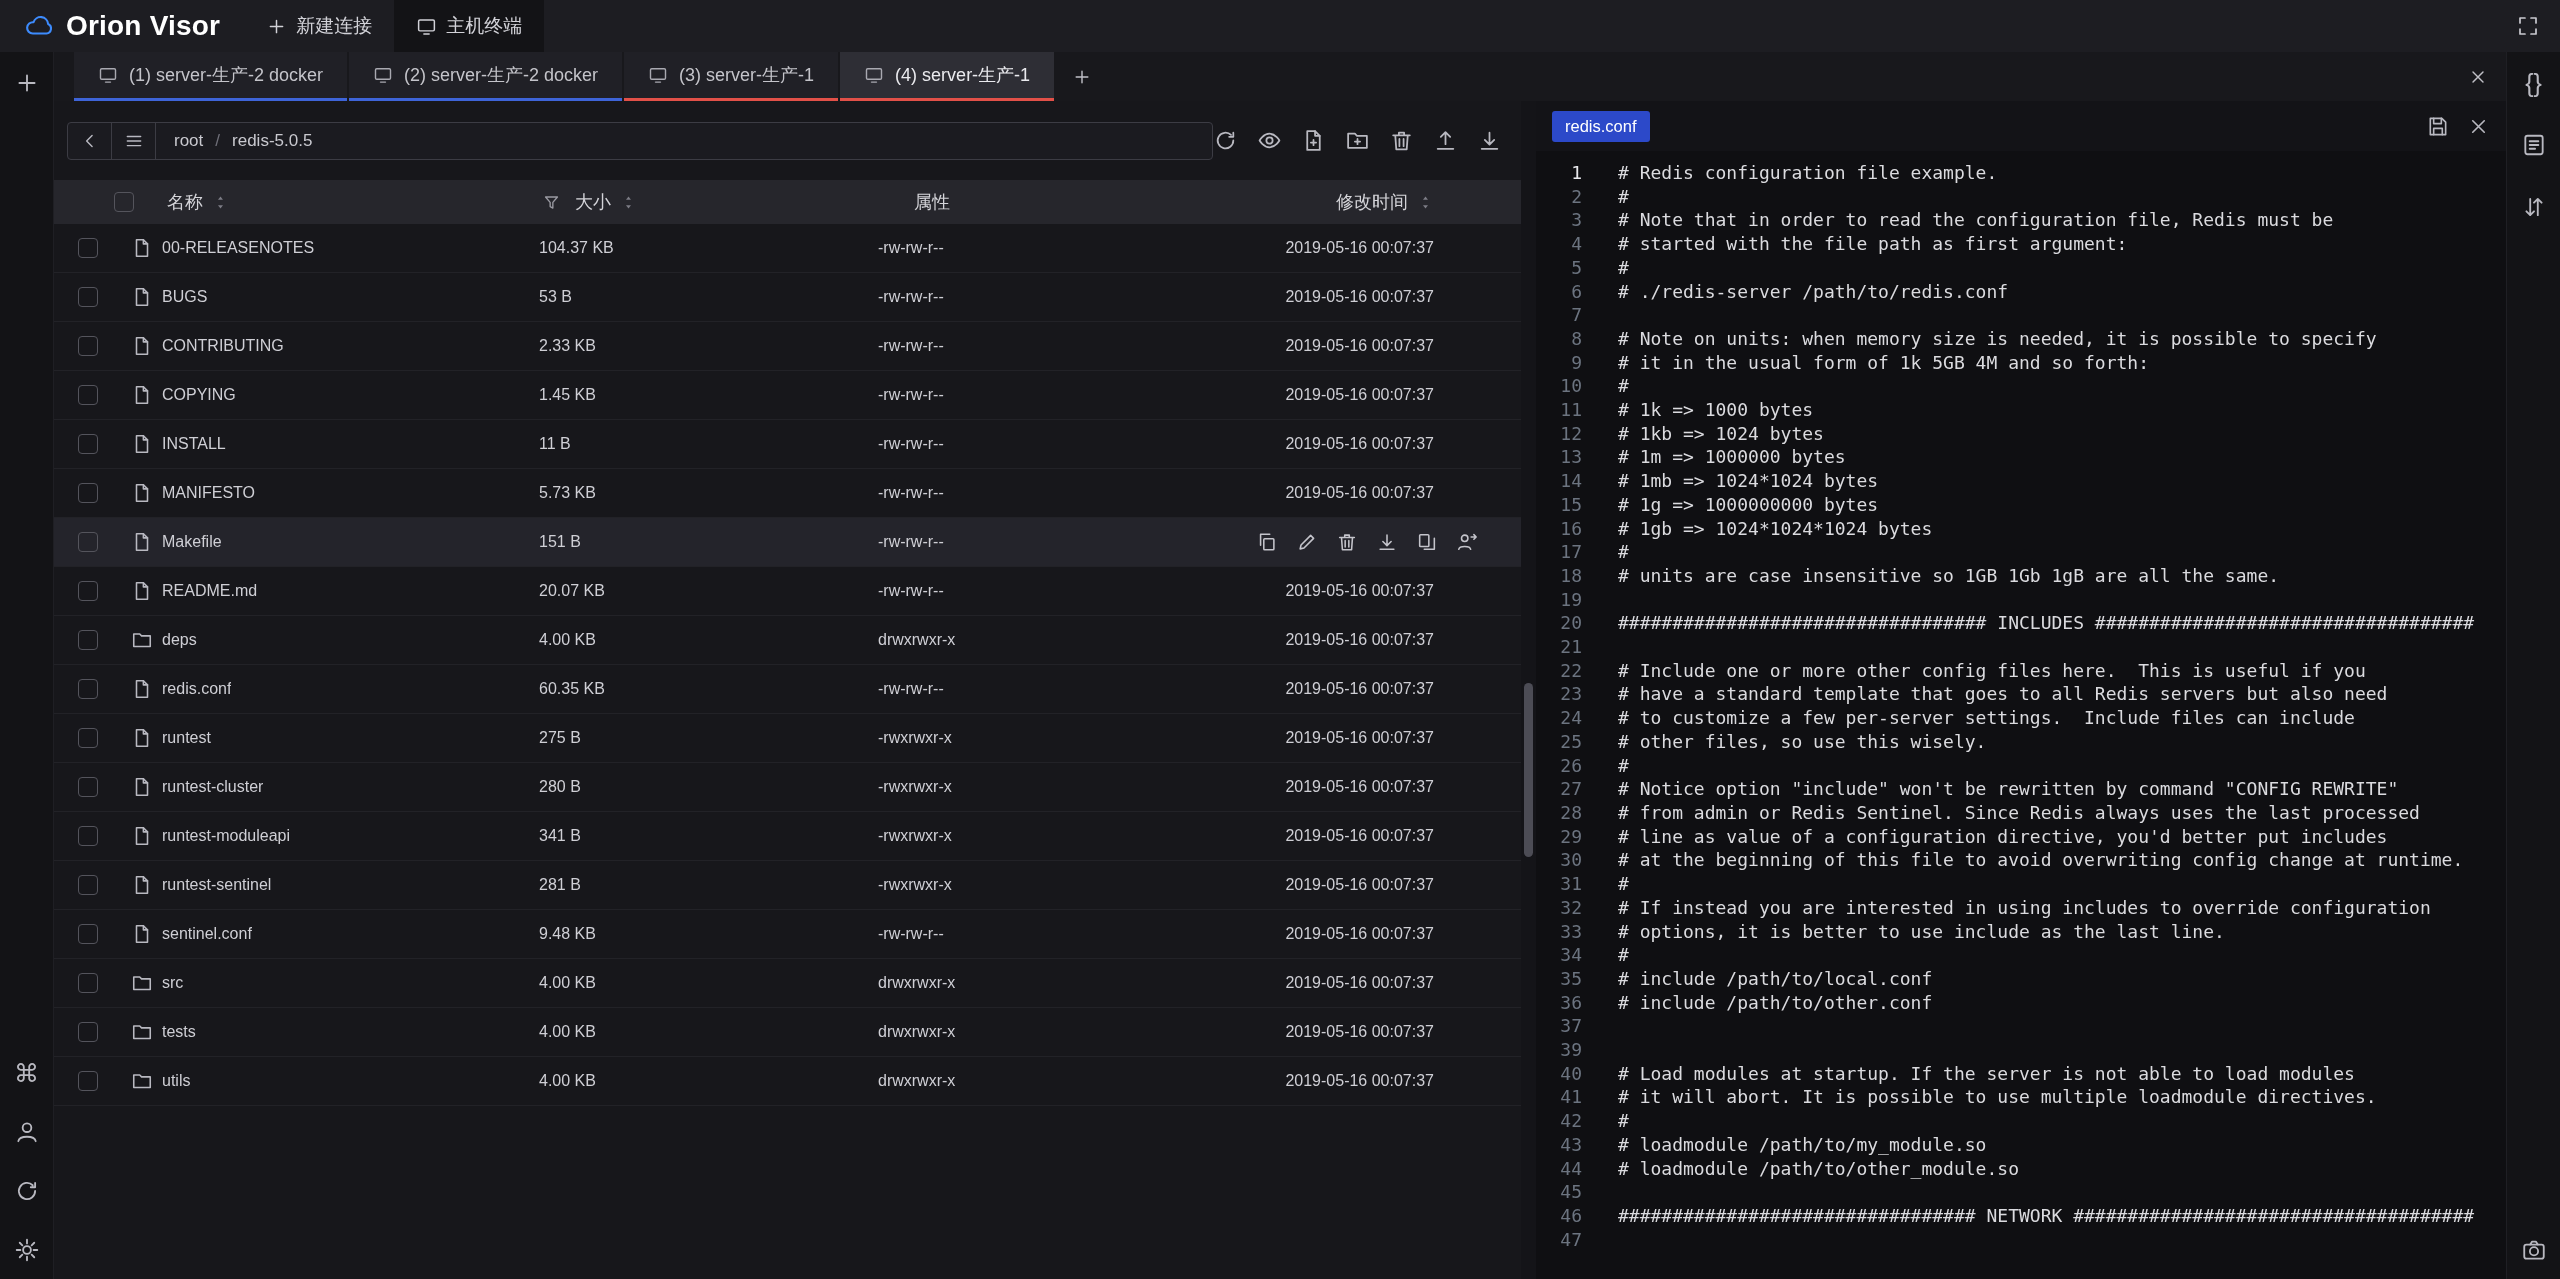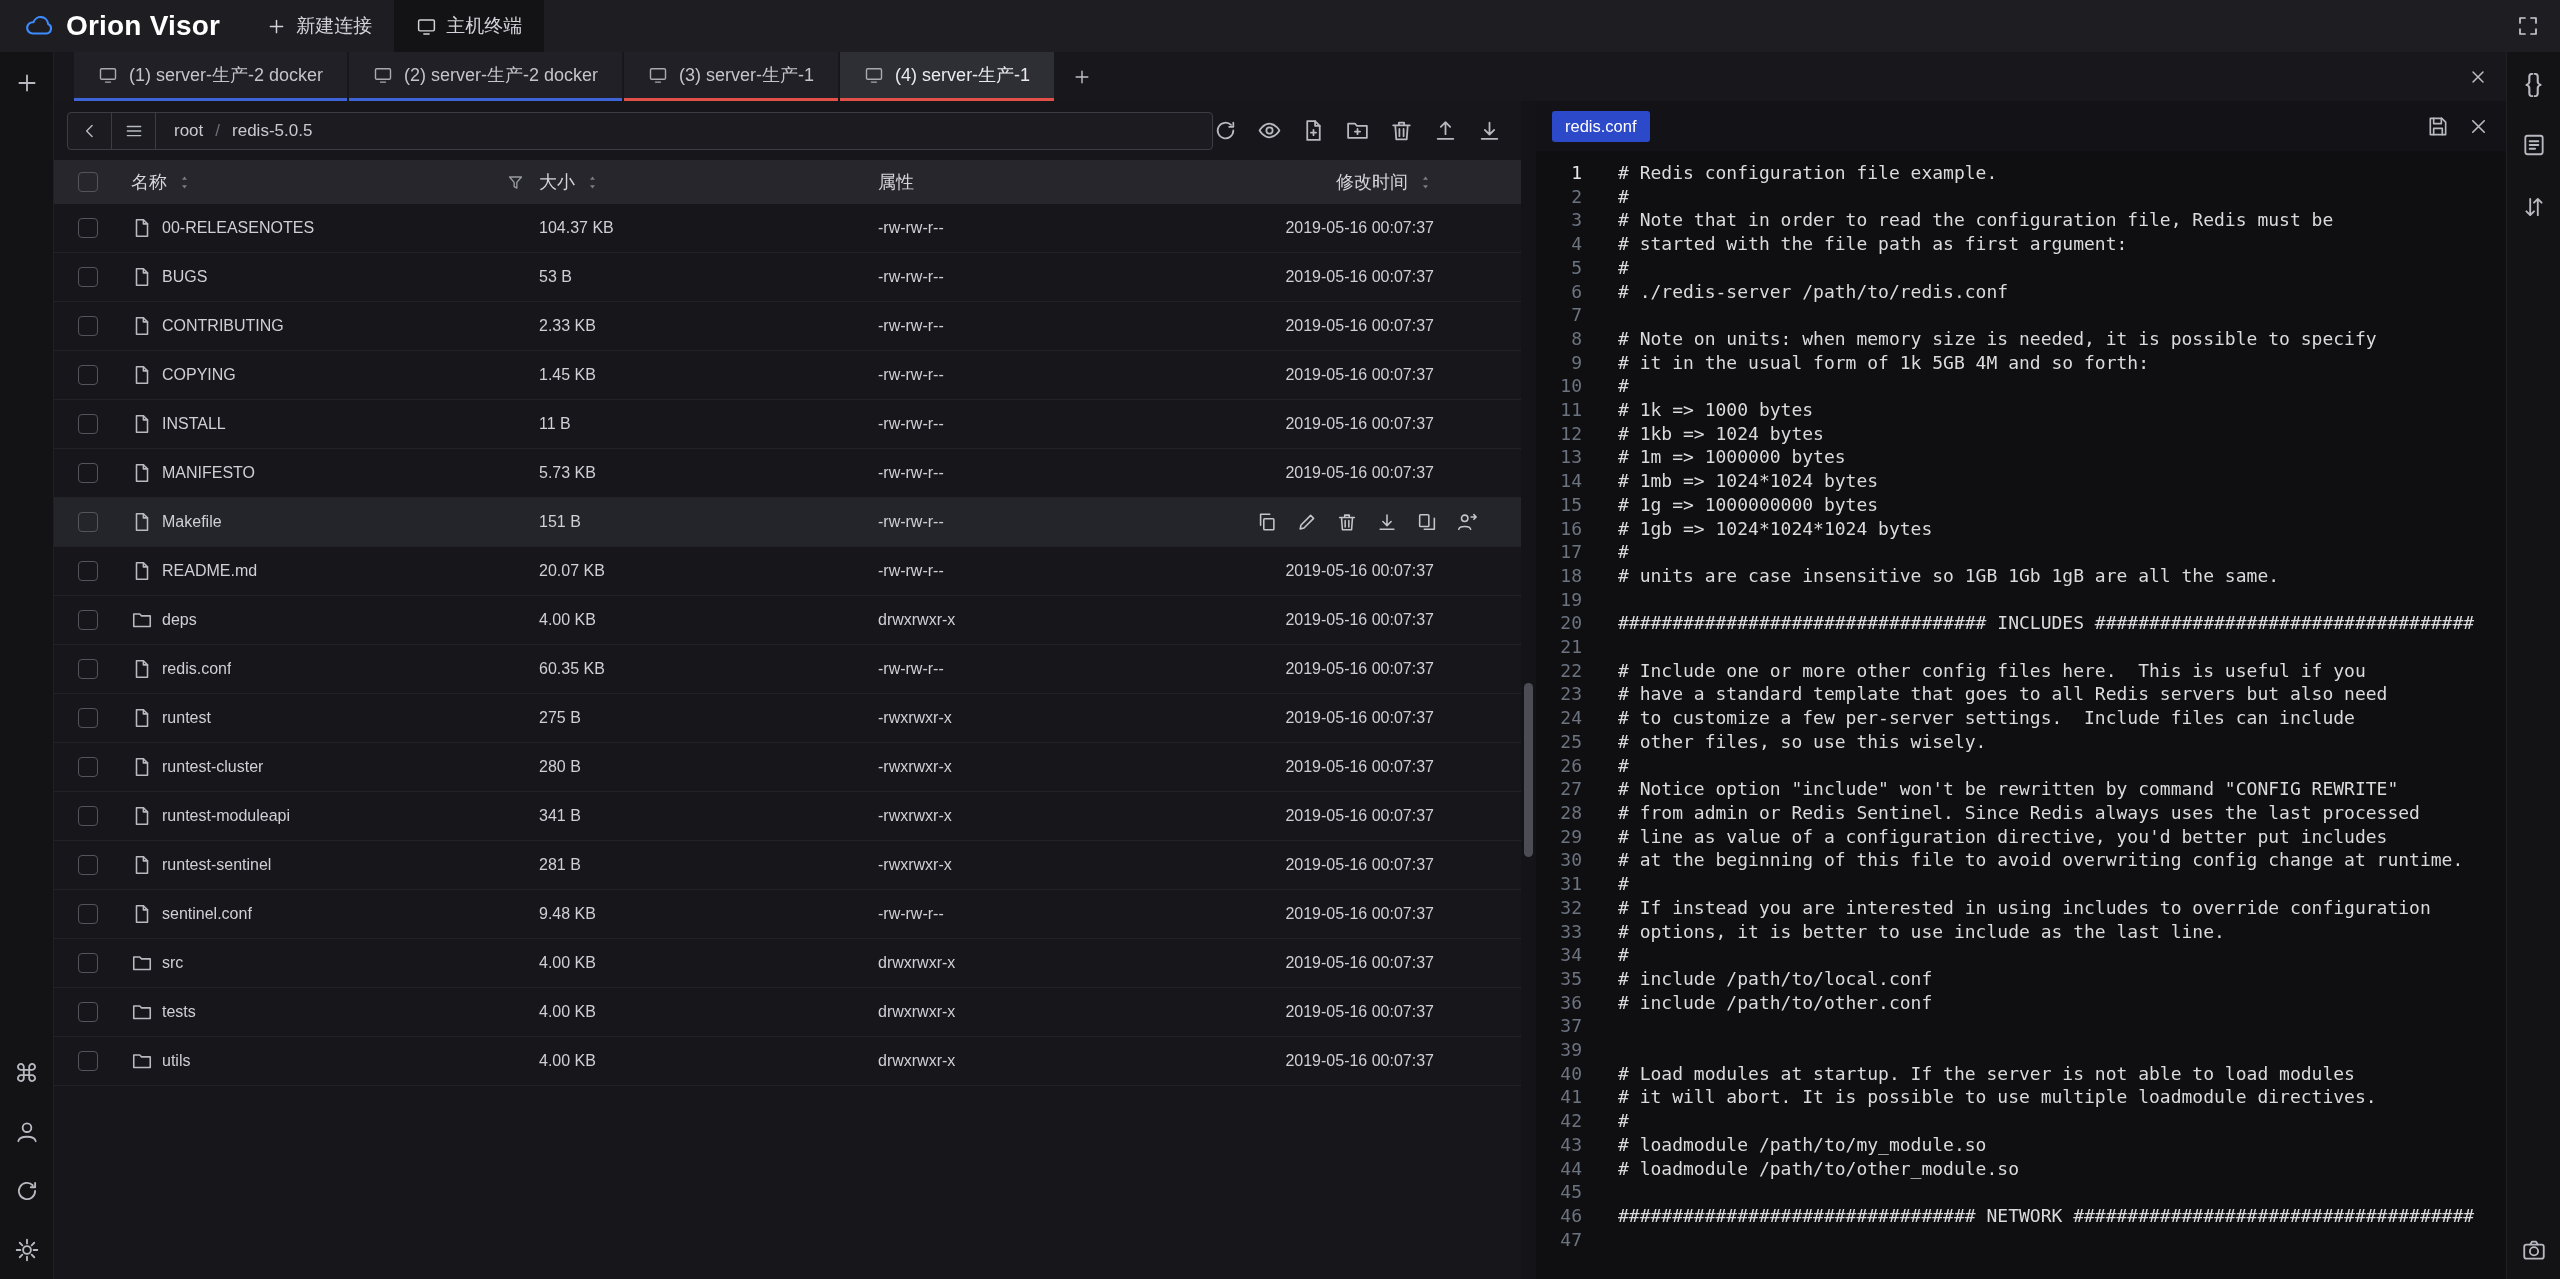--- a/index.html
+++ b/index.html
@@ -51,35 +51,35 @@
   .tab-add .ic-wrap { width:20px; height:20px; }
   .tabbar-spacer { flex:1; }
   .tabbar-close { width:56px; display:flex; align-items:center; justify-content:center; color:#c0c0c7; cursor:pointer; }
   .tabbar-close .ic-wrap { width:20px; height:20px; }
 
   
   .panels { flex:1; display:flex; min-height:0; }
 
   
   .files { width:1467px; background:#17171b; display:flex; flex-direction:column; flex:none; }
-  .files-toolbar { height:59px; display:flex; align-items:center; padding:0 19px 0 13px; }
+  .files-toolbar { height:79px; display:flex; align-items:center; padding:0 19px 0 13px; }
   .path-box { width:1170px; height:38px; border:1px solid #3c3c44; border-radius:4px;
               background:#1b1b20; display:flex; align-items:center; overflow:hidden; }
   .pb-btn { width:44px; height:100%; display:flex; align-items:center; justify-content:center;
             color:#b9b9c1; cursor:pointer; border-right:1px solid #3c3c44; }
   .pb-btn .ic-wrap { width:20px; height:20px; }
   .breadcrumb { display:flex; align-items:center; gap:12px; padding:0 18px; font-size:17px; color:#c9c9cf; }
   .crumb { cursor:pointer; }
   .crumb-sep { color:#6f6f78; }
   .ft-icons { margin-left:auto; display:flex; align-items:center; gap:19px; }
   .ft-icons .ic-wrap { width:25px; height:25px; color:#b9b9c1; cursor:pointer; }
 
   .table { flex:1; display:flex; flex-direction:column; overflow:hidden; }
   .thead { height:44px; background:#26262c; display:flex; align-items:center;
-           font-size:18px; color:#d4d4d9; flex:none; }
+           font-size:18px; color:#d4d4d9; flex:none;padding-left:36px; }
   .trow { height:49px; display:flex; align-items:center; border-bottom:1px solid #222227;
           font-size:16px; color:#cfcfd5; flex:none; cursor:default; }
   .trow.hover { background:#24242b; }
 
   .col-check { flex:0 0 77px; display:flex; align-items:center; padding-left:24px; }
   .cbox { width:20px; height:20px; border:1.5px solid #54545c; border-radius:4px; background:transparent; cursor:pointer; }
   .col-name { flex:0 0 408px; display:flex; align-items:center; gap:9px; min-width:0; }
   .col-name .ic-wrap { width:22px; height:22px; color:#b9b9c1; }
   .name-label { white-space:nowrap; overflow:hidden; text-overflow:ellipsis; }
   .col-size { flex:0 0 339px; }

